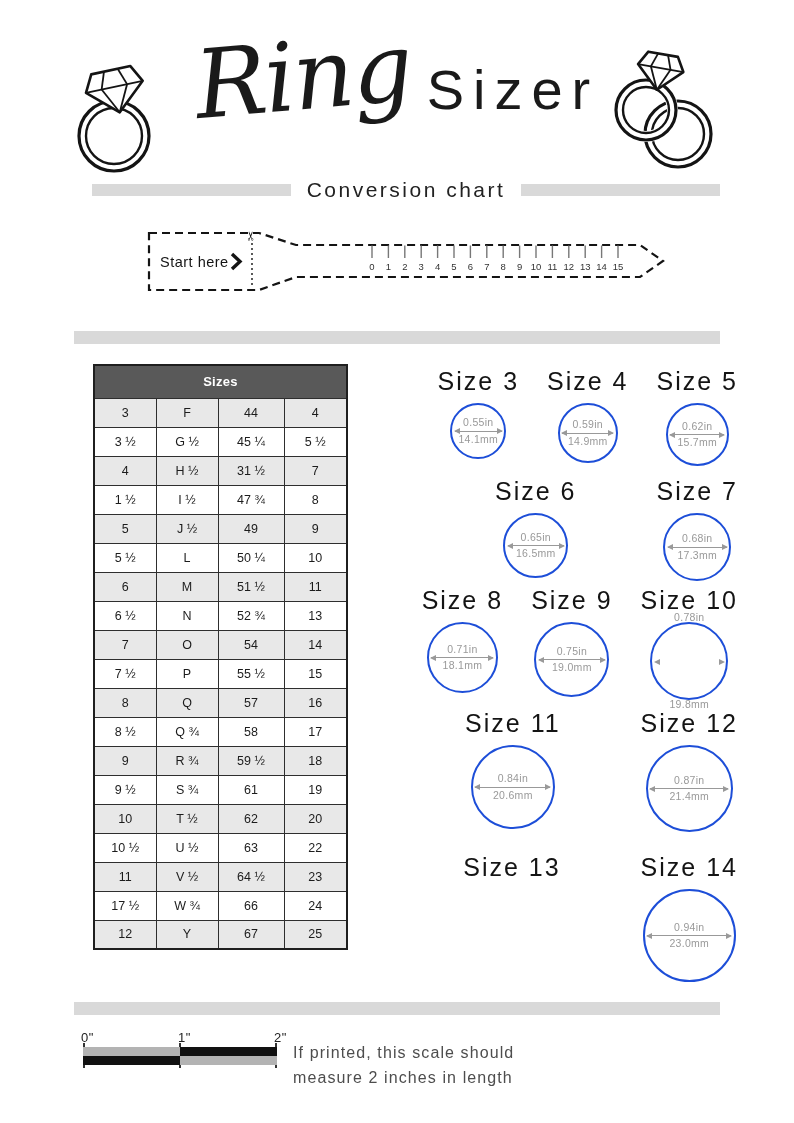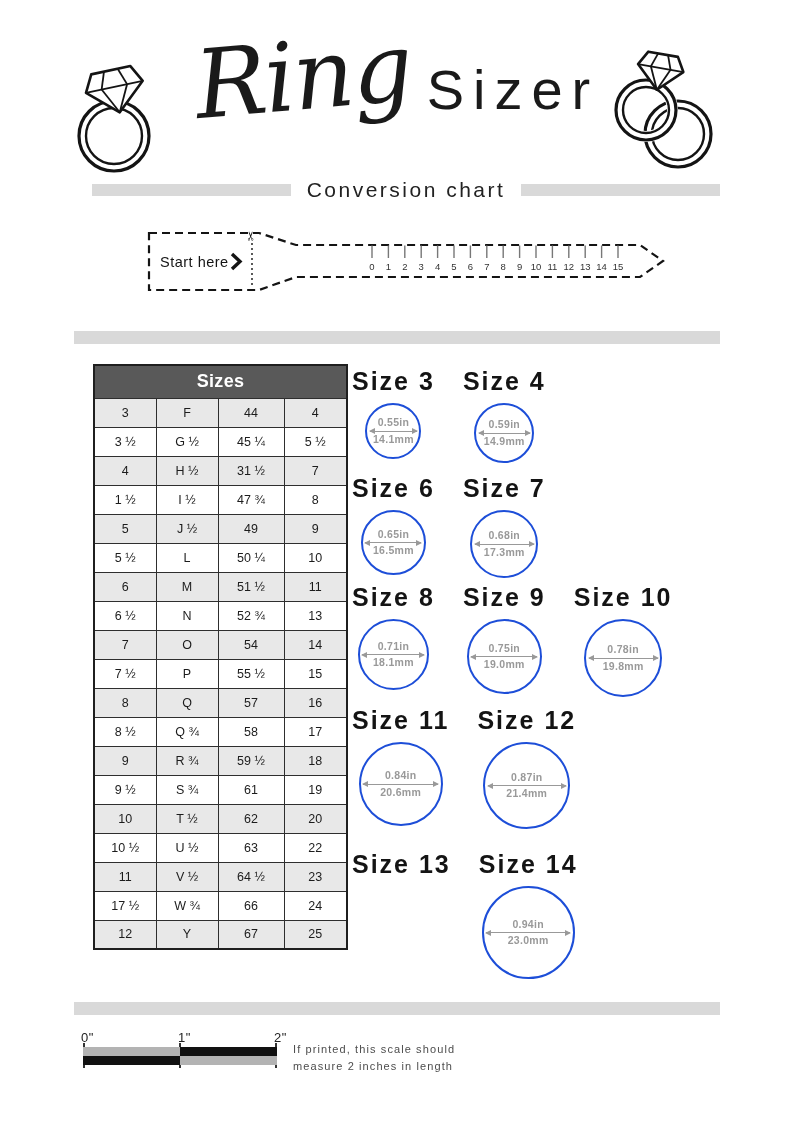--- a/index.html
+++ b/index.html
@@ -38,31 +38,31 @@
 
   
   .divider{position:absolute;left:74px;right:74px;height:13px;background:var(--divider);}
   .divider-top{top:331px;}
   .divider-bottom{top:1002px;}
 
   
   .table-wrap{position:absolute;left:93px;top:364px;width:253px;}
   table.sizes{border-collapse:collapse;width:100%;table-layout:fixed;border:2px solid #1f1f1f;}
   table.sizes th,table.sizes td{border:1px solid #2e2e2e;text-align:center;vertical-align:middle;}
-  .tbl-title th{background:var(--table-header-bg);color:#ffffff;font-size:18px;font-weight:bold;height:33px;letter-spacing:.3px;}
+  .tbl-title th{background:var(--table-header-bg);color:#ffffff;font-size:13px;font-weight:bold;height:33px;letter-spacing:.3px;}
   .tbl-cols th{height:48px;font-size:11.5px;font-weight:bold;color:#333;background:#fff;padding:2px 6px;line-height:1.35;}
   table.sizes td{height:29px;font-size:12.5px;color:#1c1c1c;}
   table.sizes tr.alt td{background:var(--table-alt-row);}
   col.c1{width:62px;}col.c2{width:62px;}col.c3{width:66px;}col.c4{width:63px;}
 
   
-  .circles{position:absolute;left:352px;top:352px;width:386px;display:flex;flex-direction:column;align-items:flex-start;font-weight:bold;}
+  .circles{position:absolute;left:352px;top:352px;width:386px;display:flex;flex-direction:column;align-items:flex-end;}
   .circle-row{display:flex;justify-content:center;align-items:flex-start;}
   .circle-row.n3{gap:28px;}
-  .circle-row.n2{gap:28px;}
+  .circle-row.n2{gap:80px;}
   .circle-row.r1{margin-top:14px;}
   .circle-row.r2{margin-top:10px;}
   .circle-row.r3{margin-top:4px;}
   .circle-row.r4{margin-top:8px;}
   .circle-row.r5{margin-top:20px;}
   .size-item{display:flex;flex-direction:column;align-items:center;gap:7px;}
   .size-label{font-size:25px;letter-spacing:2px;color:#141414;line-height:30px;white-space:nowrap;}
   .circle{border:2px solid #1d4ed8;border-radius:50%;display:flex;flex-direction:column;align-items:center;justify-content:center;}
   .cin,.cmm{font-size:10.5px;letter-spacing:.3px;color:var(--muted-text);line-height:1.25;white-space:nowrap;}
   .dia-line{position:relative;height:1px;background:var(--muted-text);width:calc(100% - 5px);margin:1px 0;}
@@ -75,21 +75,21 @@
   .scale-area{position:absolute;left:83px;top:1030px;display:flex;align-items:flex-start;}
   .scale-ruler{position:relative;width:194px;height:46px;}
   .s-label{position:absolute;top:0;font-size:13px;color:#222;letter-spacing:.5px;}
   .s-tick{position:absolute;top:13px;width:1.5px;height:25px;background:#333;}
   .s-bar{position:absolute;left:0;width:194px;height:9px;display:flex;}
   .s-bar.top{top:17px;}
   .s-bar.bot{top:26px;}
   .half{width:97px;height:100%;}
   .half.gray{background:var(--scale-gray);}
   .half.black{background:var(--scale-black);}
-  .scale-note{margin-left:16px;padding-top:11px;font-size:11px;color:var(--note-text);letter-spacing:1.1px;line-height:1.55;}
+  .scale-note{margin-left:16px;padding-top:11px;font-size:16px;color:var(--note-text);letter-spacing:1.1px;line-height:1.55;}
 
   
   .ring-stroke{fill:none;stroke:#141414;stroke-width:3.2;}
   .ring-stroke-thin{fill:none;stroke:#141414;stroke-width:2.4;}
   .diamond-face{fill:#ffffff;stroke:#141414;stroke-width:2.6;stroke-linejoin:round;}
   .facet{stroke:#141414;stroke-width:1.8;fill:none;}
   .white-under{fill:none;stroke:#ffffff;stroke-width:11;}
 </style>
 </head>
 <body>
@@ -321,20 +321,28 @@
           </div>
         </div>
         <div class="size-item">
           <div class="size-label">Size 4</div>
           <div class="circle" style="width: 60px; height: 60px;">
             <span class="cin">0.59in</span>
             <div class="dia-line"></div>
             <span class="cmm">14.9mm</span>
           </div>
         </div>
+        <div class="size-item">
+          <div class="size-label">Size 5</div>
+          <div class="circle" style="width: 63px; height: 63px;">
+            <span class="cin">0.62in</span>
+            <div class="dia-line"></div>
+            <span class="cmm">15.7mm</span>
+          </div>
+        </div>
       </div>
       <div class="circle-row r2 n2">
         <div class="size-item">
           <div class="size-label">Size 6</div>
           <div class="circle" style="width: 65px; height: 65px;">
             <span class="cin">0.65in</span>
             <div class="dia-line"></div>
             <span class="cmm">16.5mm</span>
           </div>
         </div>
@@ -359,21 +367,21 @@
         <div class="size-item">
           <div class="size-label">Size 9</div>
           <div class="circle" style="width: 75px; height: 75px;">
             <span class="cin">0.75in</span>
             <div class="dia-line"></div>
             <span class="cmm">19.0mm</span>
           </div>
         </div>
         <div class="size-item">
           <div class="size-label">Size 10</div>
-          <div class="circle" style="width: 78px; height: 78px;">
+          <div class="circle" style="width: 78px; height: 78px; gap: 36px;">
             <span class="cin">0.78in</span>
             <div class="dia-line"></div>
             <span class="cmm">19.8mm</span>
           </div>
         </div>
       </div>
       <div class="circle-row r4 n2">
         <div class="size-item">
           <div class="size-label">Size 11</div>
           <div class="circle" style="width: 84px; height: 84px;">

